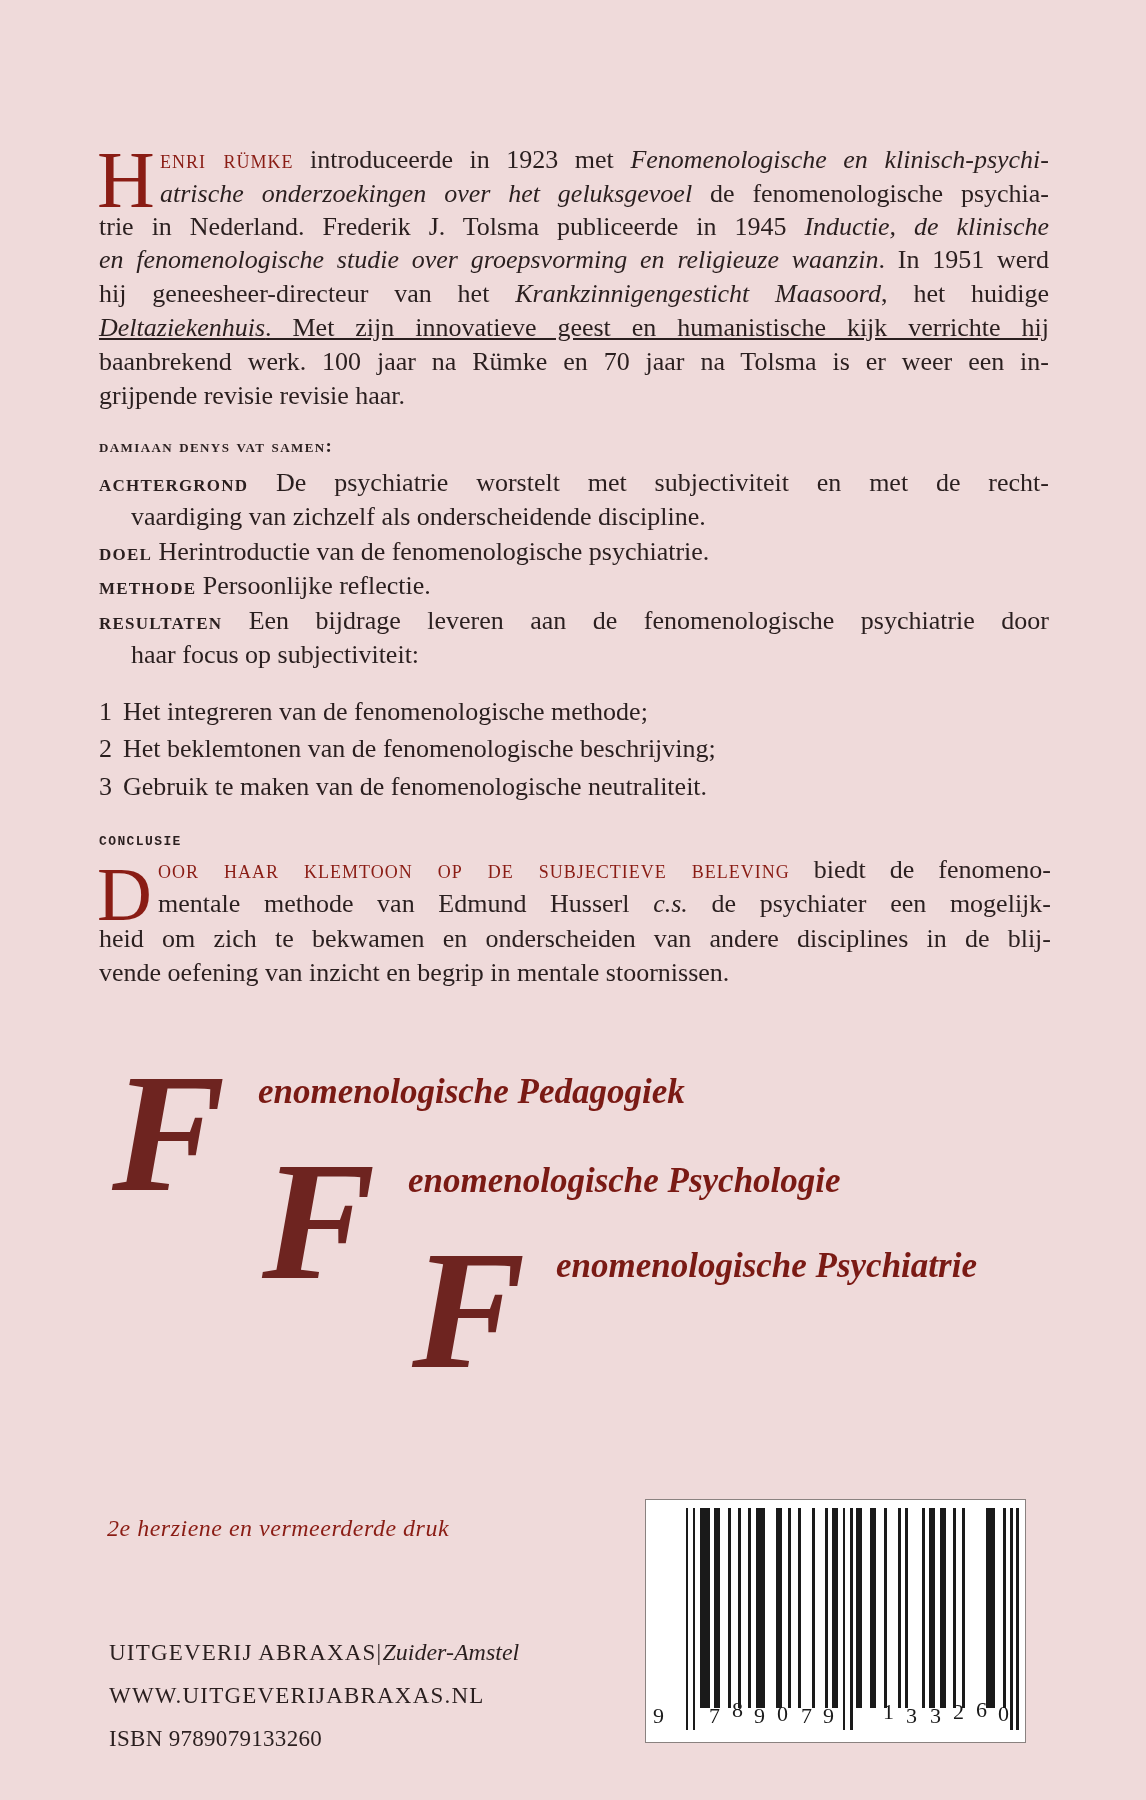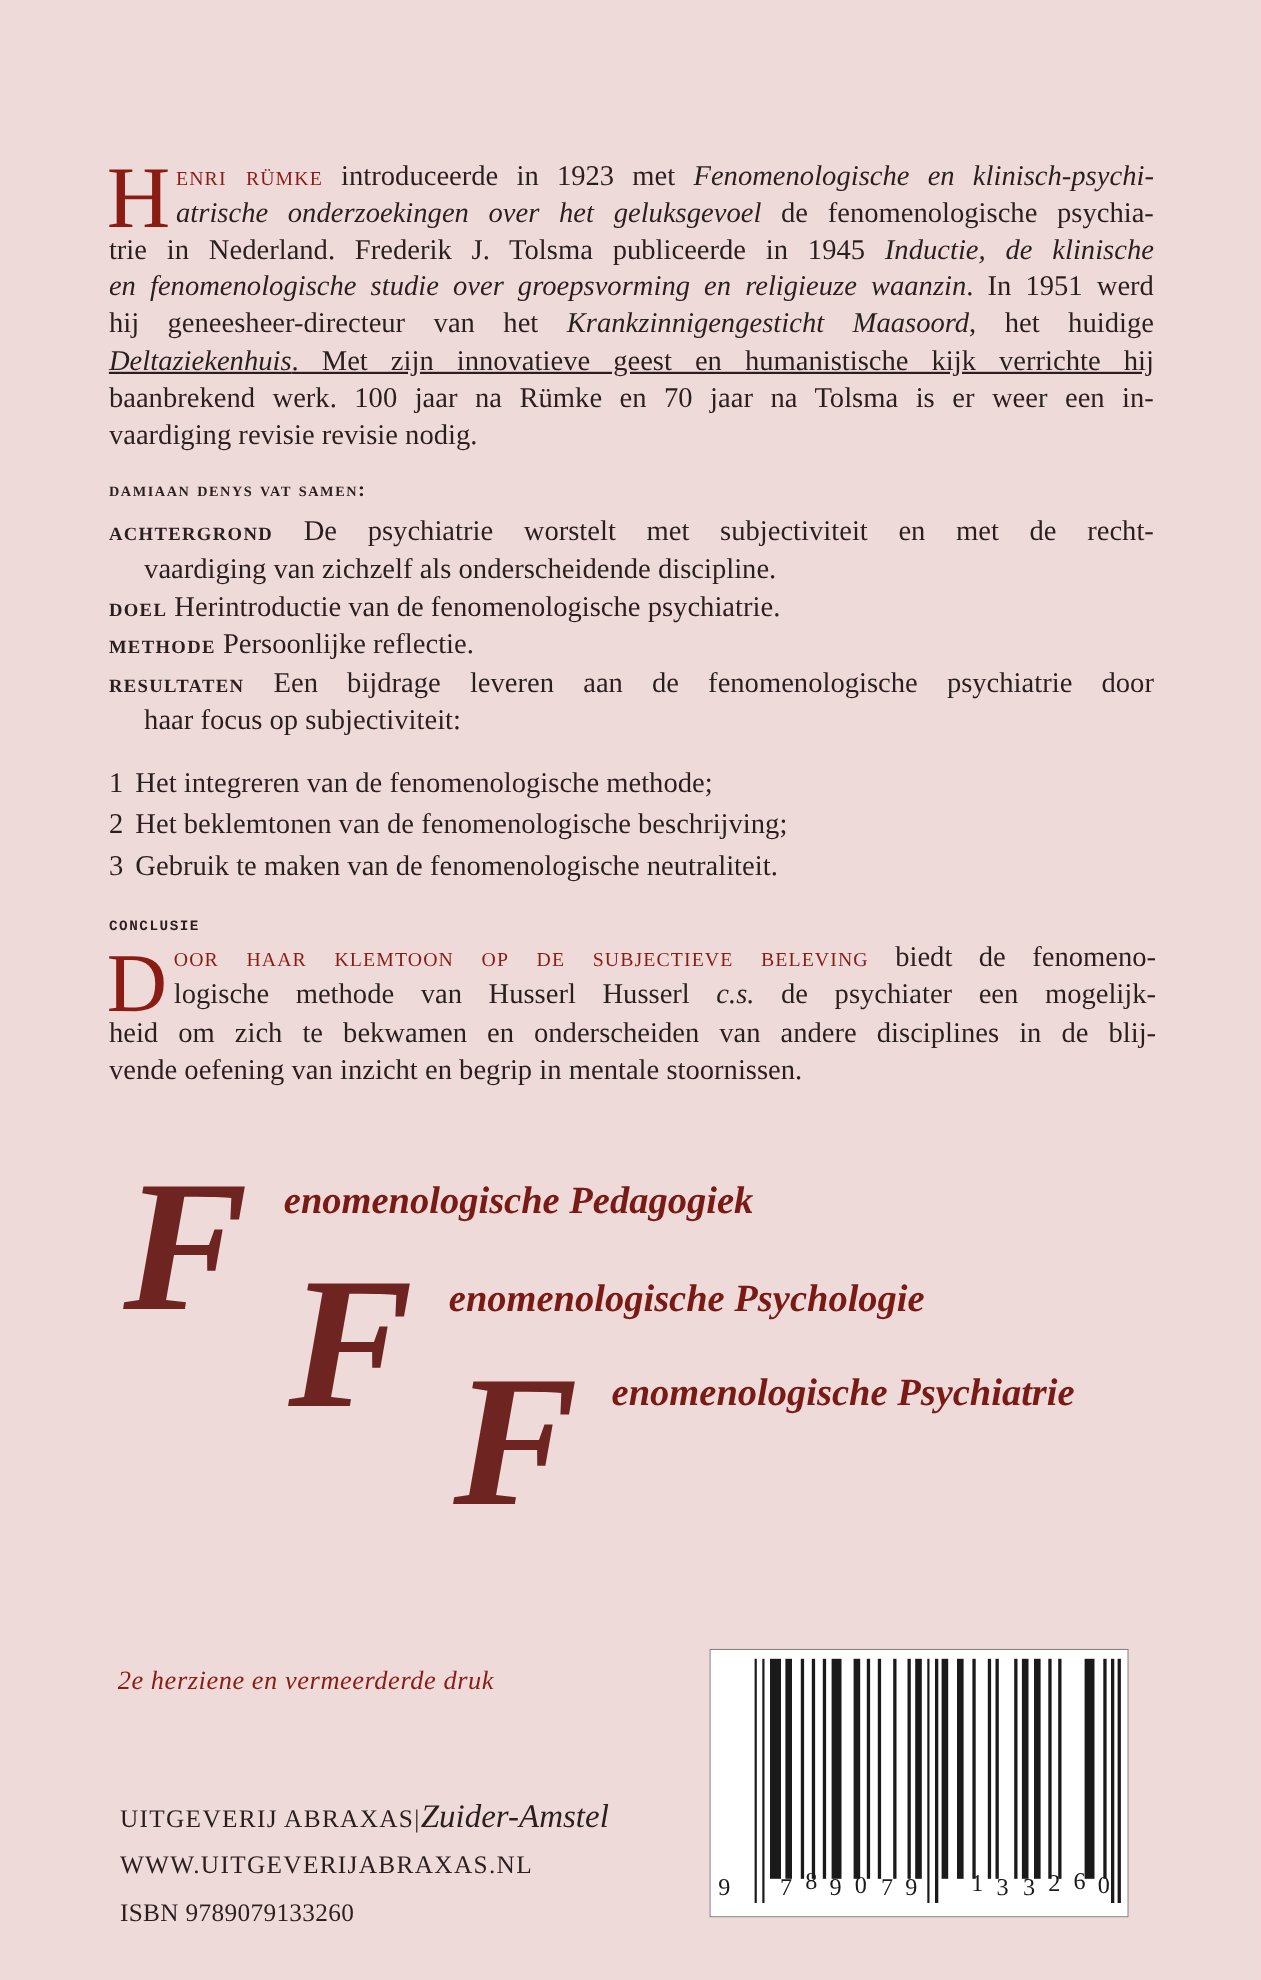--- a/index.html
+++ b/index.html
@@ -63,21 +63,21 @@
     color: #8a1c14; font-style: italic;
     font-size: 24px; line-height: 40px;
     letter-spacing: 0.5px;
   }
   .pub {
     position: absolute; left: 109px;
     font-size: 23px; line-height: 28px;
     letter-spacing: 1.2px; color: #2a1f1f;
     white-space: nowrap;
   }
-  .pub .it { font-style: italic; letter-spacing: 0; font-size: 30px; }
+  .pub .it { font-style: italic; letter-spacing: 0; font-size: 24px; }
   .barcode-box {
     position: absolute; left: 645px; top: 1499px;
     width: 381px; height: 244px;
     background: #ffffff;
     border: 1px solid #8a8280;
     box-sizing: border-box;
   }
   .bars {
     position: absolute; left: 40px; top: 8px;
     width: 330px; height: 222px;
@@ -111,21 +111,21 @@
   <div class="line" style="top:279px;">
     <span>hij geneesheer-directeur van het </span><i>Krankzinnigengesticht Maasoord</i><span>, het huidige</span>
   </div>
   <div class="line" style="top:313px;text-decoration:underline;">
     <i>Deltaziekenhuis</i><span>. Met zijn innovatieve geest en humanistische kijk verrichte hij</span>
   </div>
   <div class="line" style="top:347px;">
     <span>baanbrekend werk. 100 jaar na Rümke en 70 jaar na Tolsma is er weer een in-</span>
   </div>
   <div class="line last" style="top:381px;">
-    <span>vaardiging revisie revisie nodig.</span>
+    <span>grijpende revisie revisie haar.</span>
   </div>
 </section>
 
 <section>
   <div class="heading" style="top:432px;">Damiaan Denys vat samen:</div>
 
   <div class="line" style="top:468px;">
     <span class="label">Achtergrond</span><span> De psychiatrie worstelt met subjectiviteit en met de recht-</span>
   </div>
   <div class="line last indent" style="top:502px;">
@@ -157,21 +157,21 @@
   </div>
 </section>
 
 <section>
   <div class="heading" style="top:826px;font-family:Liberation Mono, monospace;">Conclusie</div>
   <span class="dropcap" style="left:97px; top:856px; font-size:76px;">D</span>
   <div class="line" style="top:855px; left:158px; width:893px;">
     <span class="cap-red smallcaps">oor haar klemtoon op de subjectieve beleving</span><span> biedt de fenomeno-</span>
   </div>
   <div class="line" style="top:889px; left:158px; width:893px;">
-    <span>logische methode van Husserl Husserl </span><i>c.s.</i><span> de psychiater een mogelijk-</span>
+    <span>mentale methode van Edmund Husserl </span><i>c.s.</i><span> de psychiater een mogelijk-</span>
   </div>
   <div class="line" style="top:924px; width:952px;">
     <span>heid om zich te bekwamen en onderscheiden van andere disciplines in de blij-</span>
   </div>
   <div class="line last" style="top:958px;">
     <span>vende oefening van inzicht en begrip in mentale stoornissen.</span>
   </div>
 </section>
 
 <section>

